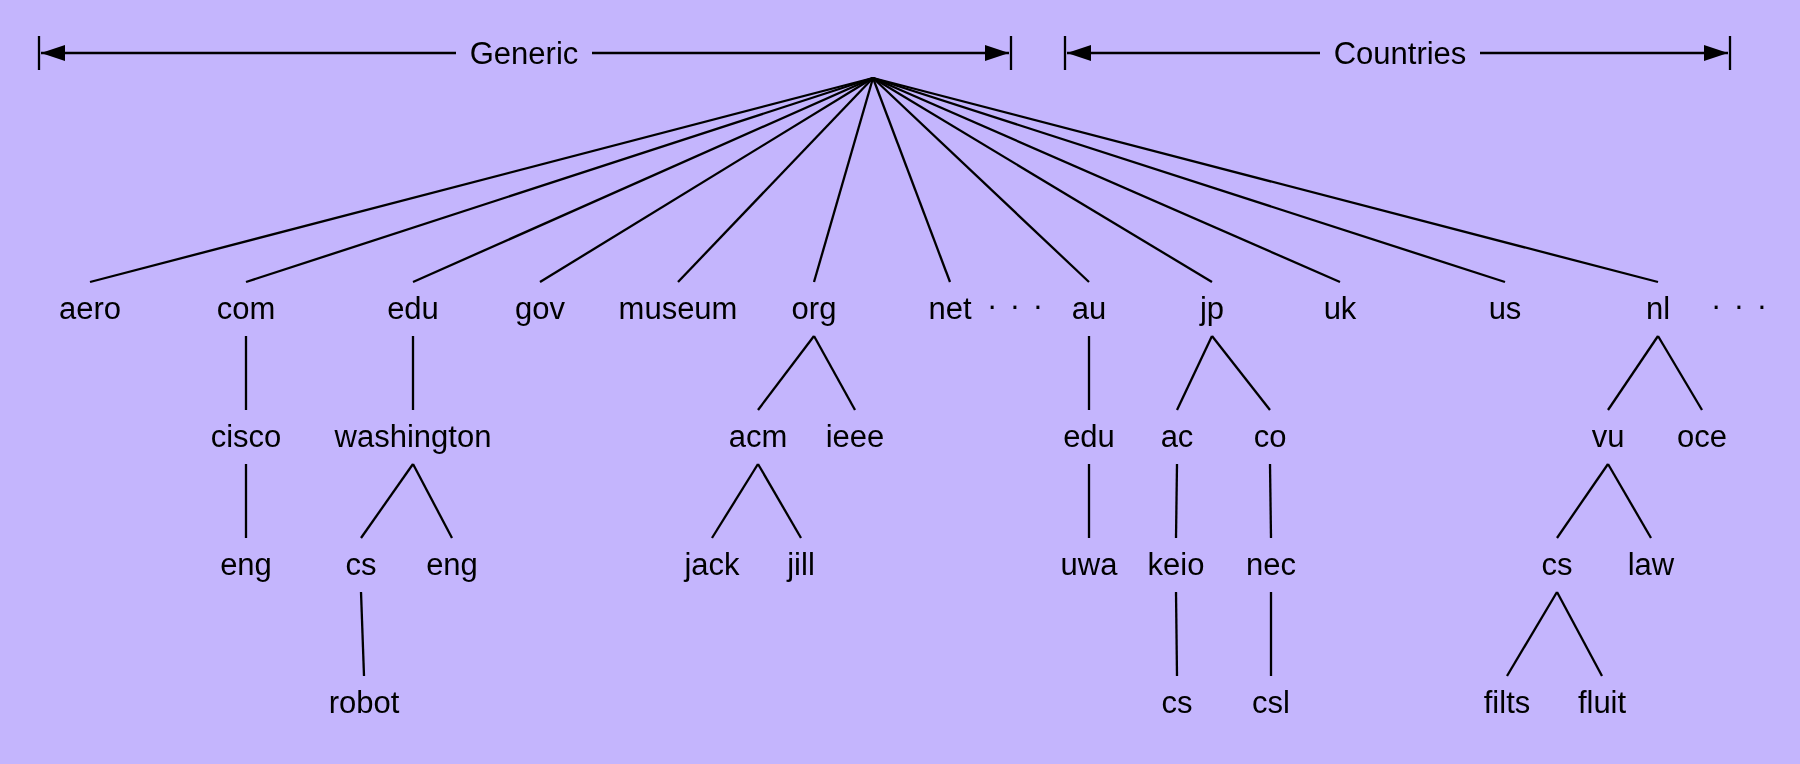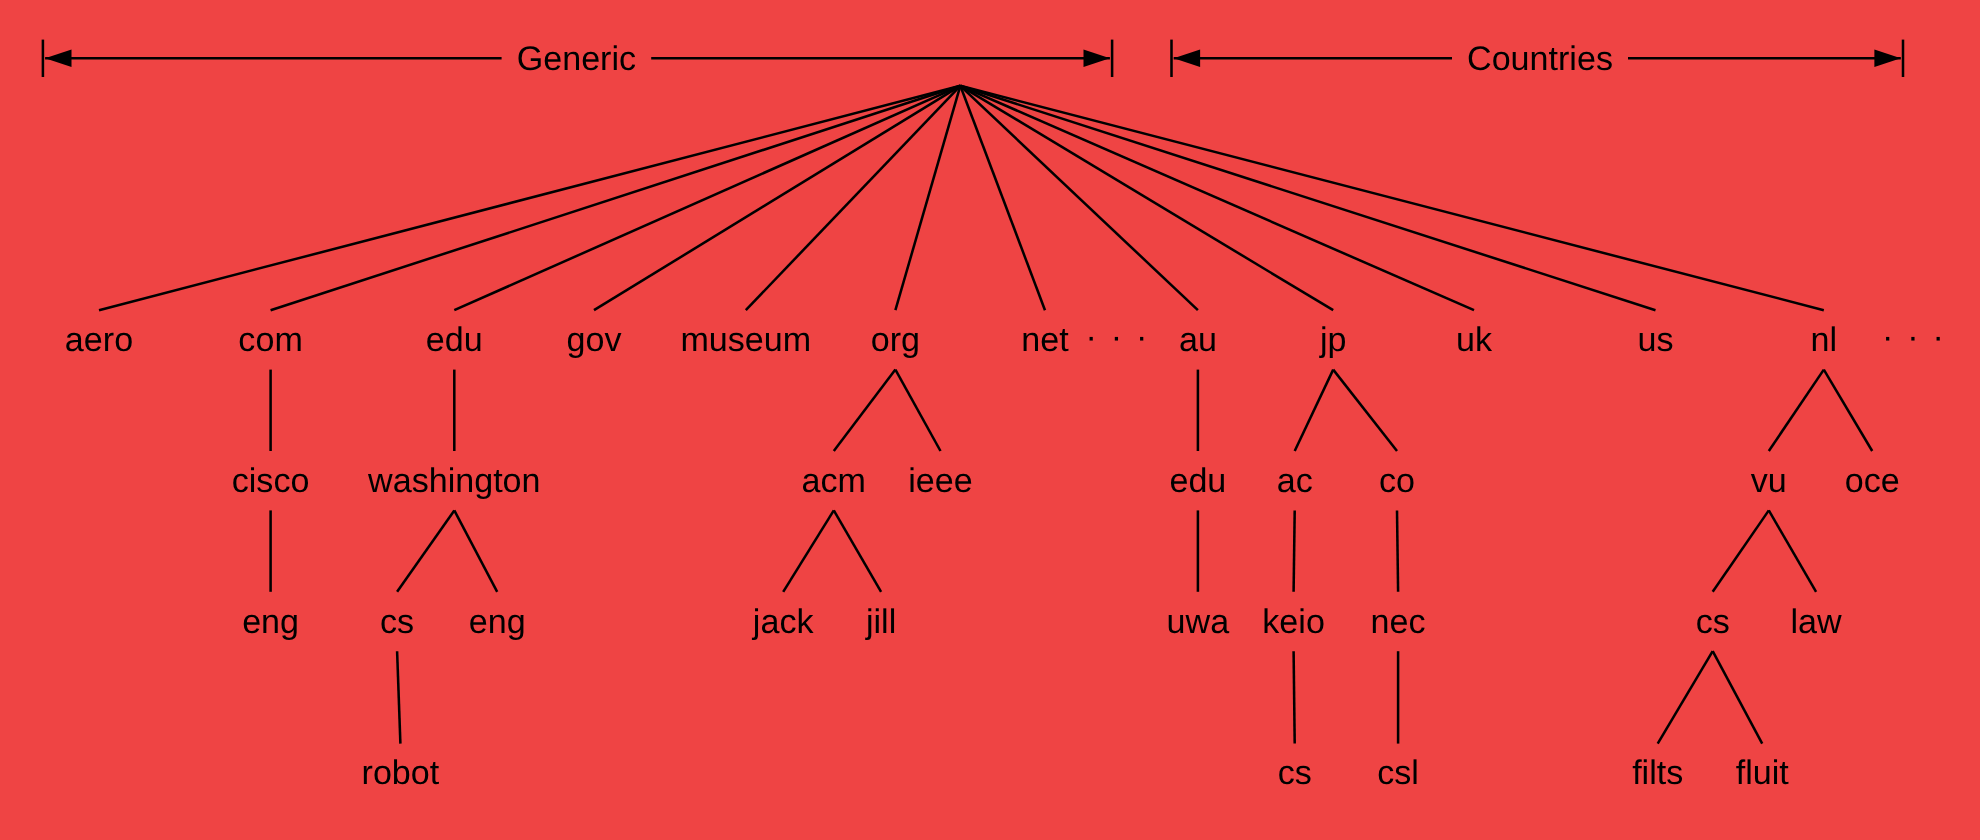--- a/index.html
+++ b/index.html
@@ -1,20 +1,20 @@
 <!DOCTYPE html>
 <html><head>
 <meta charset="utf-8">
 <style>
   html, body { margin: 0; padding: 0; background: #ffffff; }
   .canvas {
     position: relative;
     width: 1800px;
     height: 764px;
-    background: #ef4444;
+    background: #c4b5fd;
     overflow: hidden;
   }
   svg { display: block; }
   .edge, .tick, .seg {
     stroke: #000000;
     stroke-width: 2.3;
     fill: none;
     stroke-linecap: butt;
   }
   .arrowhead { fill: #000000; stroke: none; }

